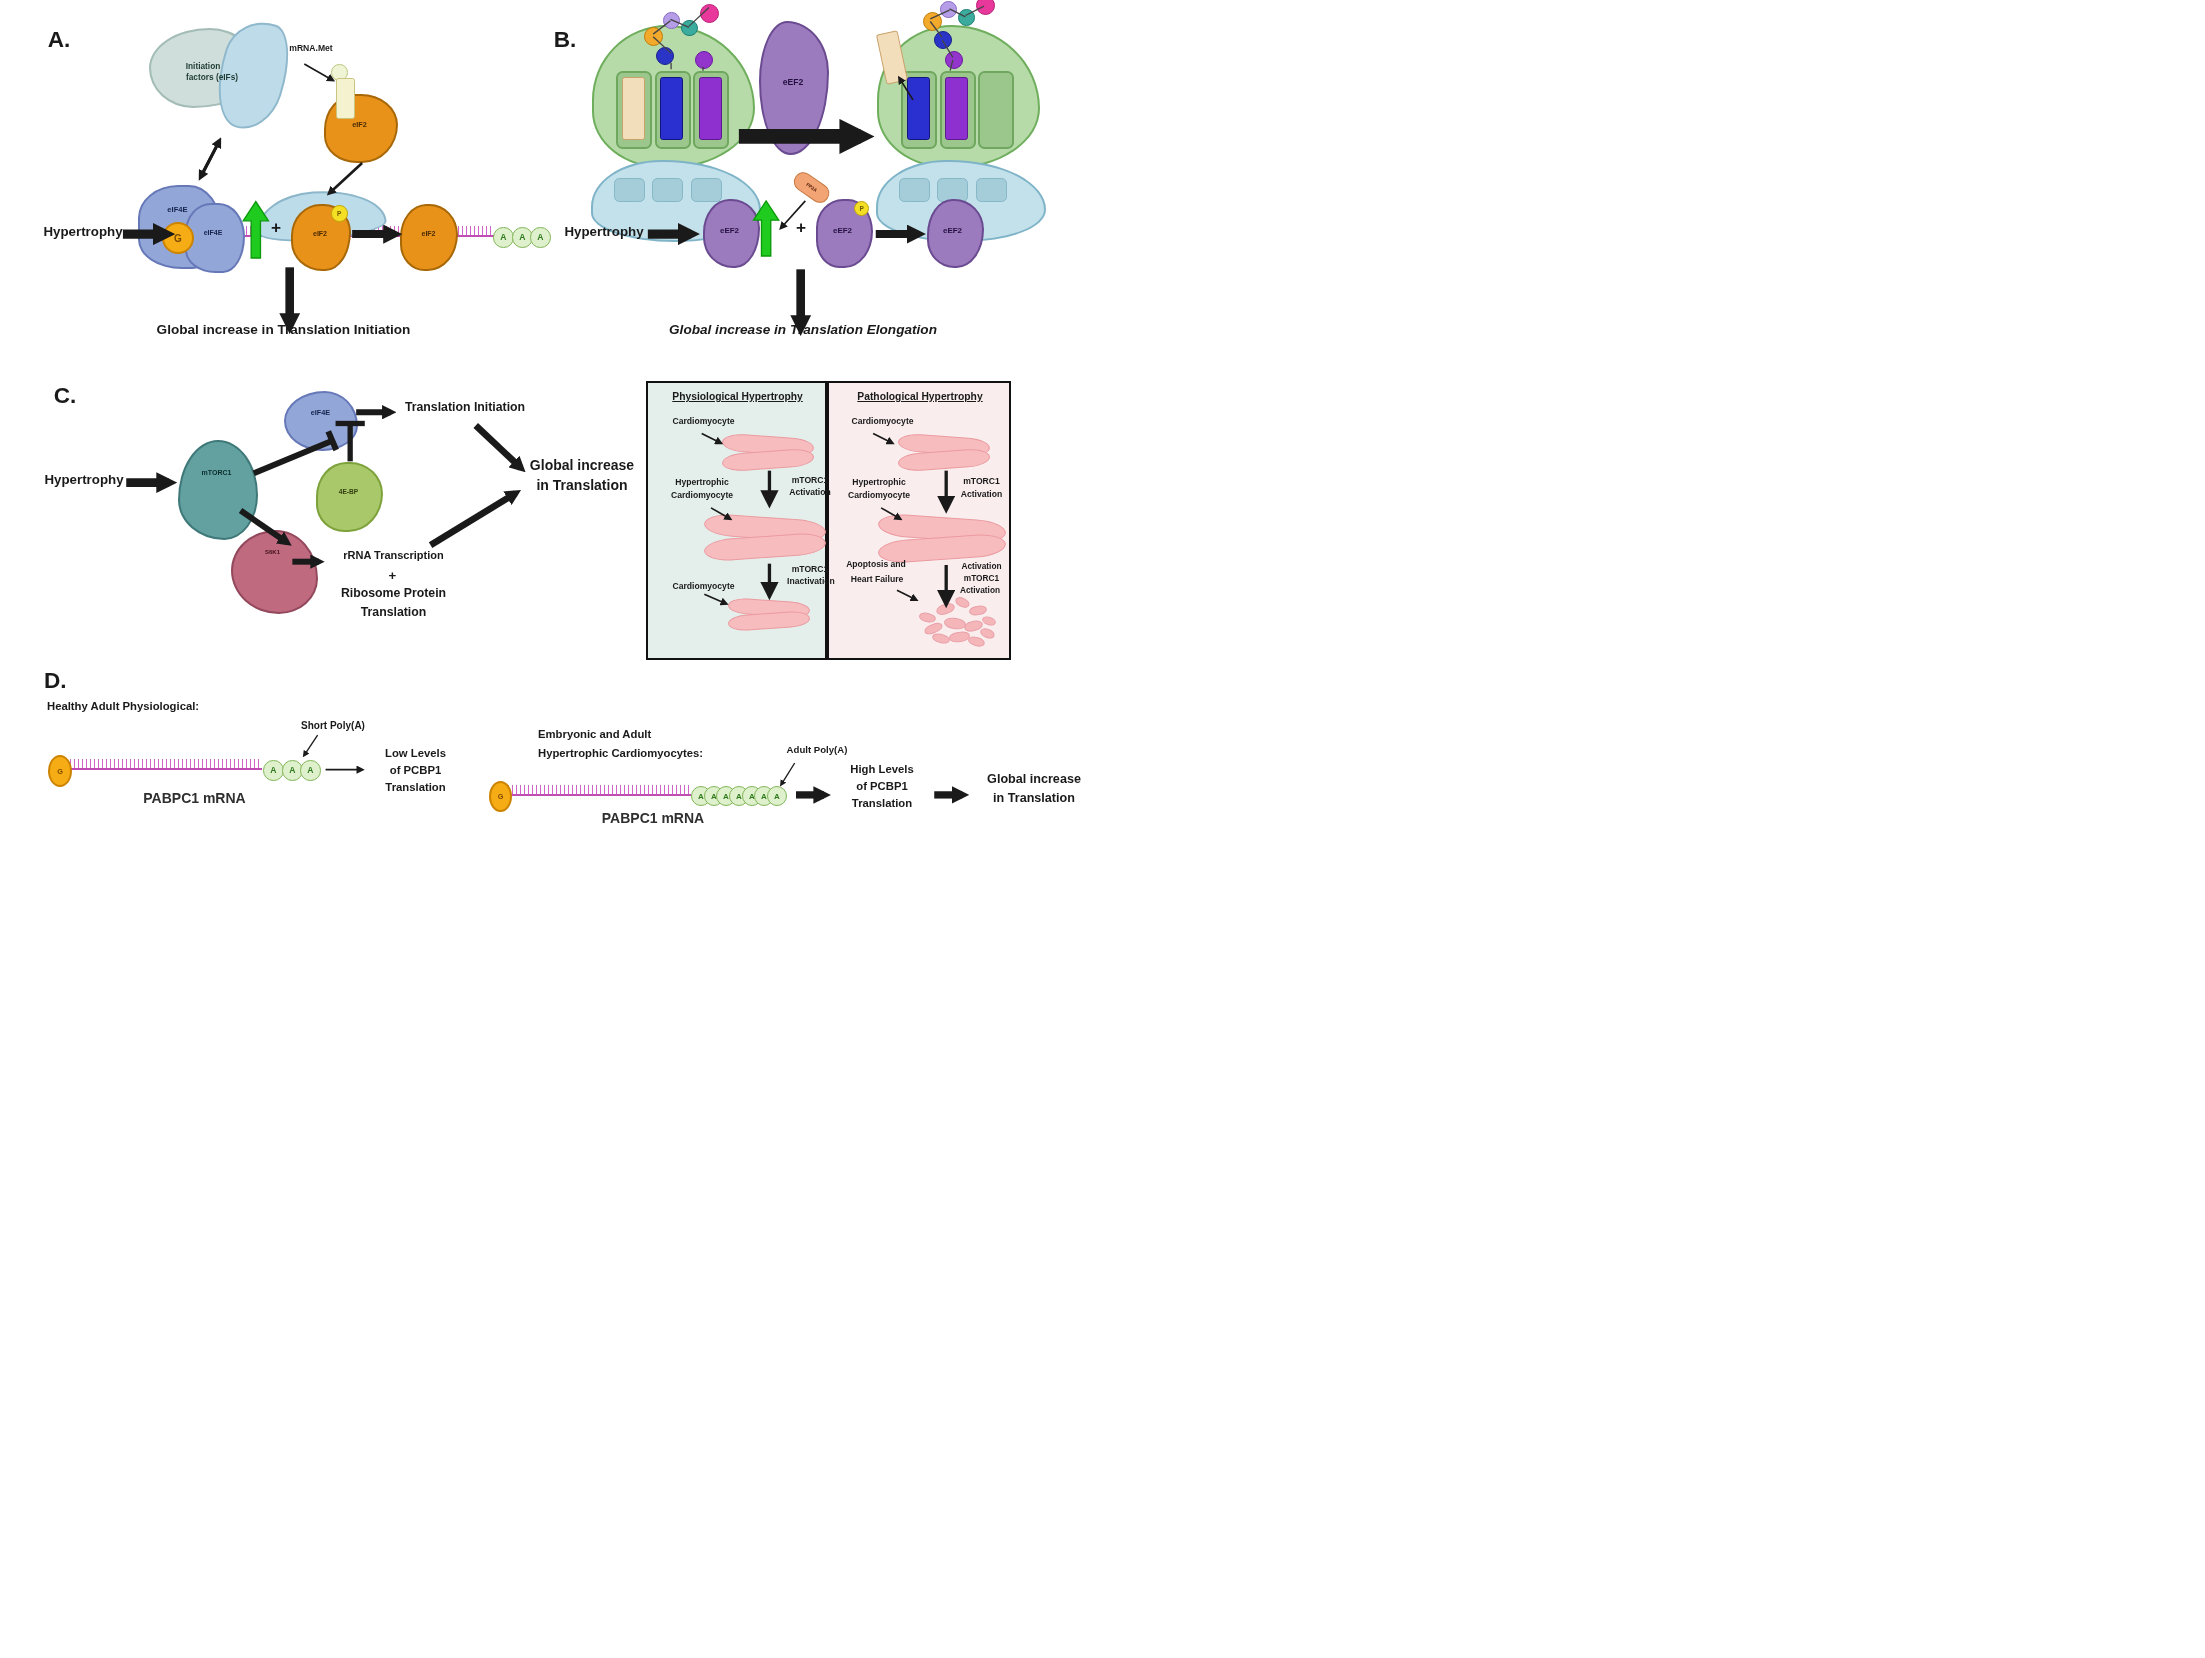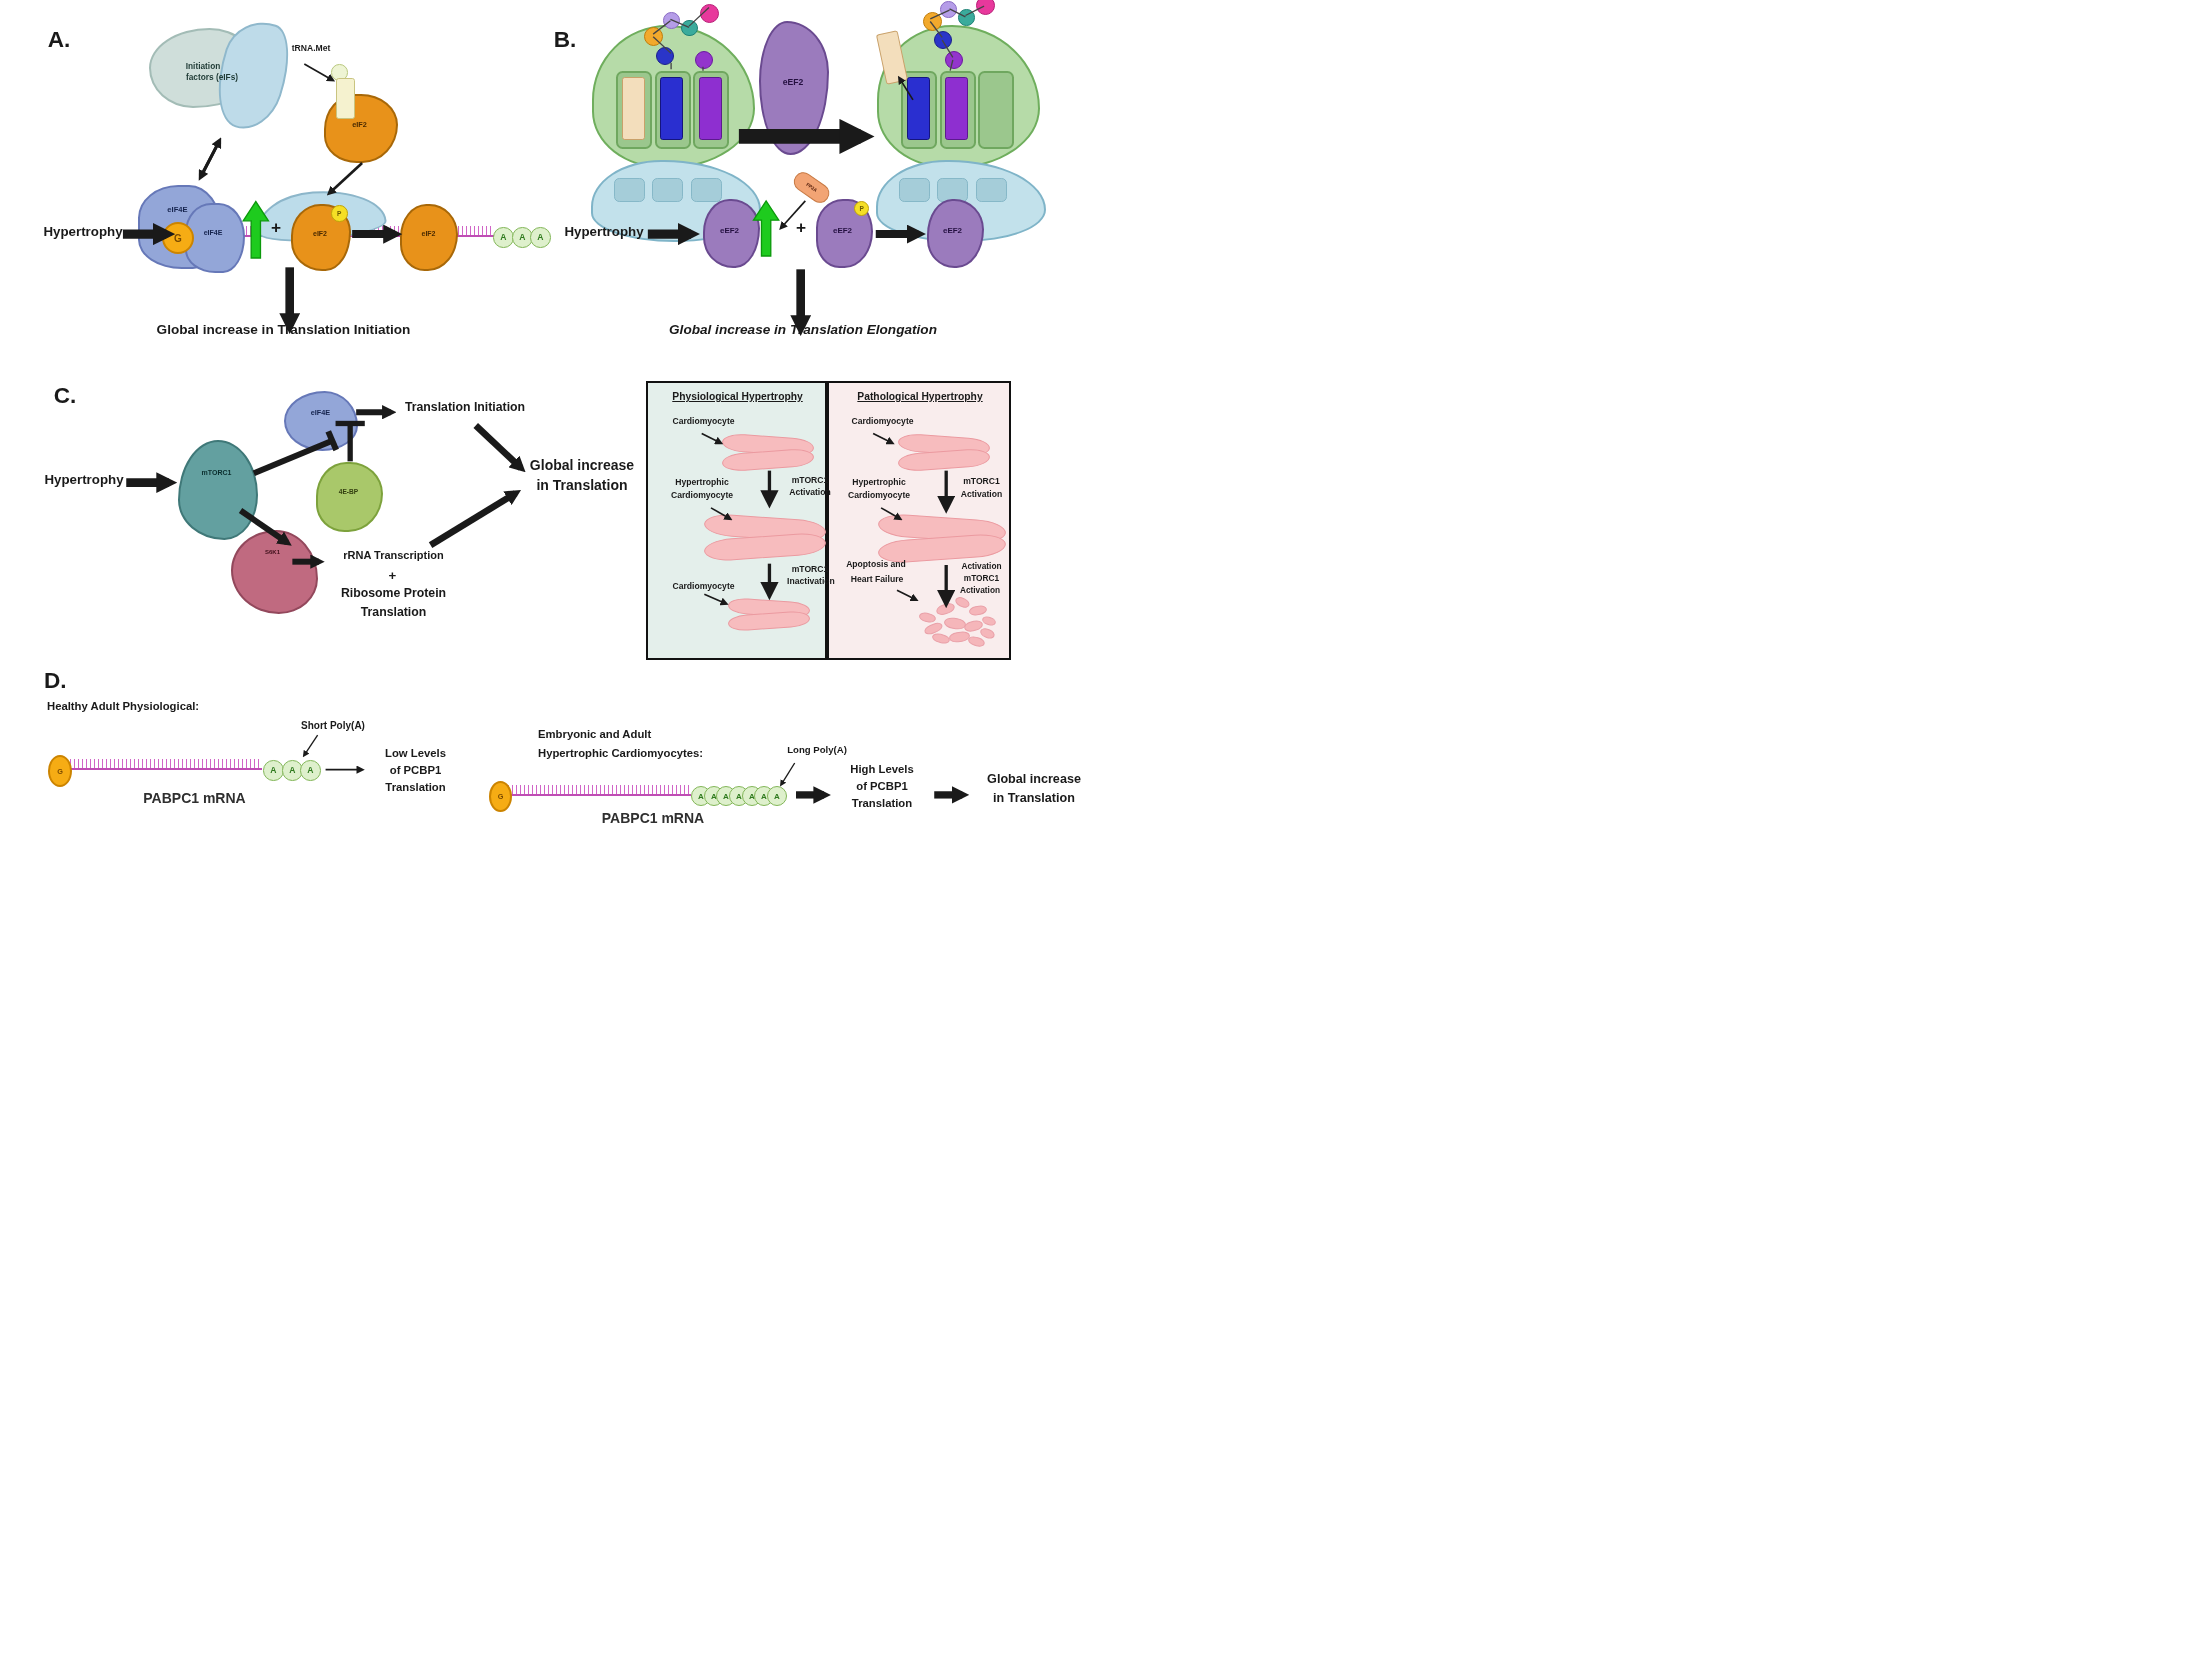--- a/index.html
+++ b/index.html
@@ -288,21 +288,21 @@
     <path d="M478,1106 L458,1136" stroke="#1a1a1a" stroke-width="2" marker-end="url(#mS)"></path>
     <path d="M490,1158 L544,1158" stroke="#1a1a1a" stroke-width="2.5" marker-end="url(#mS)"></path>
     <path d="M1196,1148 L1176,1180" stroke="#1a1a1a" stroke-width="2" marker-end="url(#mS)"></path>
     <path d="M1198,1196 L1240,1196" stroke="#1a1a1a" stroke-width="11" marker-end="url(#mB)"></path>
     <path d="M1406,1196 L1448,1196" stroke="#1a1a1a" stroke-width="11" marker-end="url(#mB)"></path>
   </svg>
 
   <div class="lbl panel-letter" style="left:39px;top:26.6px;width:40px;">A.</div>
   <div class="lbl" style="left:150px;top:62px;width:106px;font-size:8.3px;color:#1f3a35;">Initiation</div>
   <div class="lbl" style="left:159px;top:73px;width:106px;font-size:8.3px;color:#1f3a35;">factors (eIFs)</div>
-  <div class="lbl" style="left:278px;top:44px;width:66px;font-size:8.6px;">tRNA.Met</div>
+  <div class="lbl" style="left:278px;top:44px;width:66px;font-size:8.6px;">mRNA.Met</div>
   <div class="lbl" style="left:336px;top:121px;width:47px;font-size:7.3px;color:#4a2a00;">eIF2</div>
   <div class="lbl" style="left:151px;top:206px;width:53px;font-size:7.6px;color:#16244e;">eIF4E</div>
   <div class="lbl" style="left:40px;top:225px;width:86px;font-size:13.3px;">Hypertrophy</div>
   <div class="lbl" style="left:188px;top:229px;width:50px;font-size:7px;color:#16244e;">eIF4E</div>
   <div class="lbl" style="left:264px;top:218px;width:24px;font-size:17.3px;">+</div>
   <div class="lbl" style="left:298px;top:230px;width:44px;font-size:7px;color:#4a2a00;">eIF2</div>
   <div class="lbl" style="left:407px;top:230px;width:43px;font-size:7px;color:#4a2a00;">eIF2</div>
   <div class="lbl" style="left:114px;top:322px;width:339px;font-size:13.6px;">Global increase in Translation Initiation</div>
 
   <div class="lbl panel-letter" style="left:545px;top:26.6px;width:40px;">B.</div>
@@ -351,21 +351,21 @@
 
   <div class="lbl panel-letter" style="left:44px;top:668px;width:40px;text-align:left;">D.</div>
   <div class="lbl left" style="left:47px;top:700px;width:266px;font-size:11.3px;">Healthy Adult Physiological:</div>
   <div class="lbl" style="left:278px;top:720px;width:110px;font-size:10px;">Short Poly(A)</div>
   <div class="lbl" style="left:364px;top:747px;width:103px;font-size:11.3px;">Low Levels</div>
   <div class="lbl" style="left:364px;top:764px;width:103px;font-size:11.3px;">of PCBP1</div>
   <div class="lbl" style="left:364px;top:781px;width:103px;font-size:11.3px;">Translation</div>
   <div class="lbl" style="left:98px;top:791px;width:193px;font-size:14px;font-weight:600;color:#2f2f2f;">PABPC1 mRNA</div>
   <div class="lbl left" style="left:538px;top:728px;width:239px;font-size:11.3px;">Embryonic and Adult</div>
   <div class="lbl left" style="left:538px;top:747px;width:252px;font-size:11.3px;">Hypertrophic Cardiomyocytes:</div>
-  <div class="lbl" style="left:767px;top:745px;width:100px;font-size:9.6px;">Long Poly(A)</div>
+  <div class="lbl" style="left:767px;top:745px;width:100px;font-size:9.6px;">Adult Poly(A)</div>
   <div class="lbl" style="left:832px;top:763px;width:100px;font-size:11.3px;">High Levels</div>
   <div class="lbl" style="left:832px;top:780px;width:100px;font-size:11.3px;">of PCBP1</div>
   <div class="lbl" style="left:832px;top:797px;width:100px;font-size:11.3px;">Translation</div>
   <div class="lbl" style="left:969px;top:772px;width:130px;font-size:12.6px;">Global increase</div>
   <div class="lbl" style="left:969px;top:791px;width:130px;font-size:12.6px;">in Translation</div>
   <div class="lbl" style="left:550px;top:811px;width:206px;font-size:14px;font-weight:600;color:#2f2f2f;">PABPC1 mRNA</div>
 
 </div>
 
 

